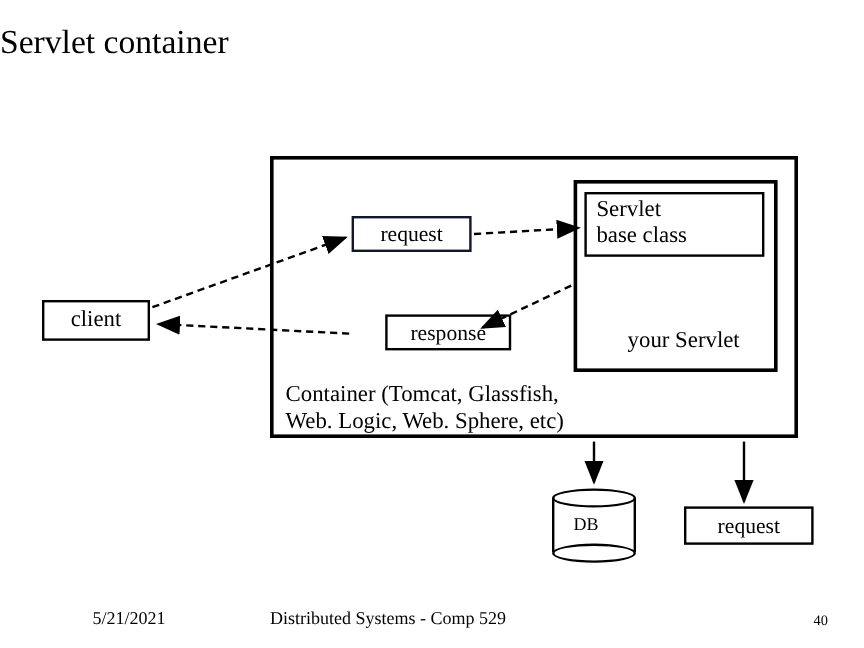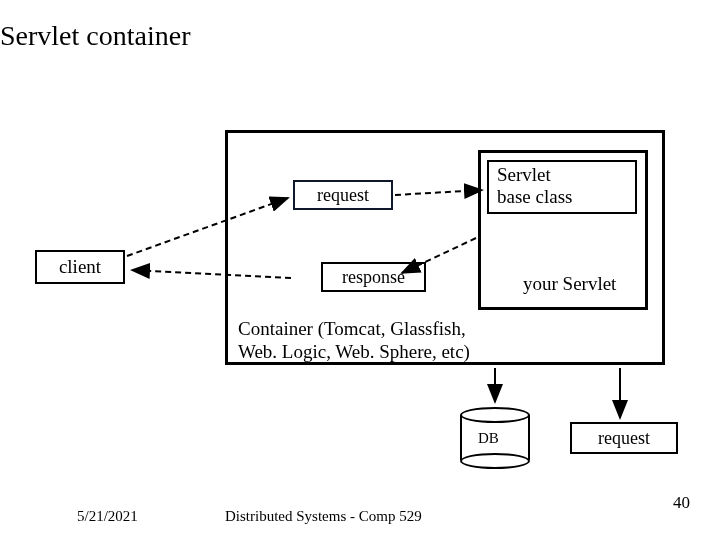--- a/index.html
+++ b/index.html
@@ -162,23 +162,23 @@
     margin-left: 37px;
   }
   .footer-course {
     position: absolute;
     bottom: 15px;
     left: 225px;
     font-size: 15px;
   }
   .footer-page {
     position: absolute;
-    bottom: 27px;
+    bottom: 15px;
     right: 30px;
-    font-size: 17px;
+    font-size: 12px;
   }
   svg.arrows {
     position: absolute;
     top: 0;
     left: 0;
     pointer-events: none;
   }
 </style>
 </head>
 <body>

